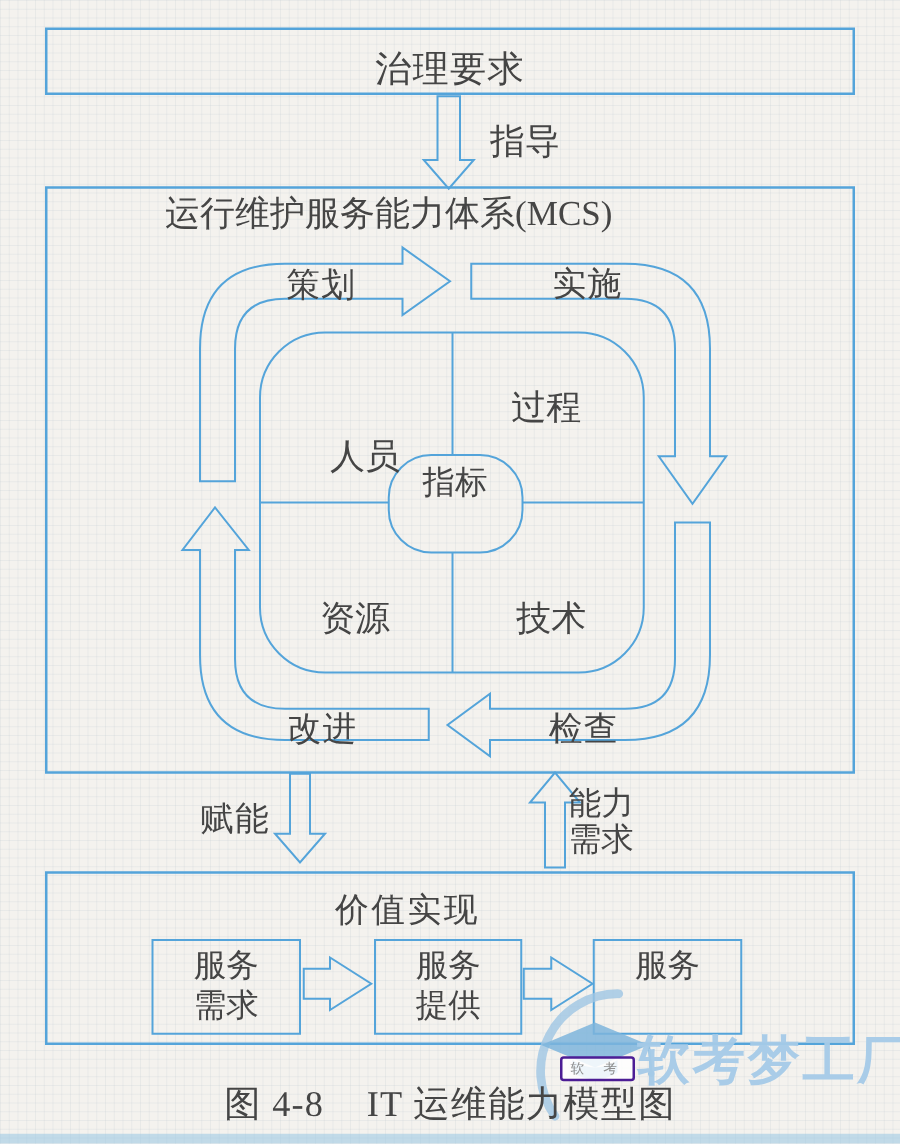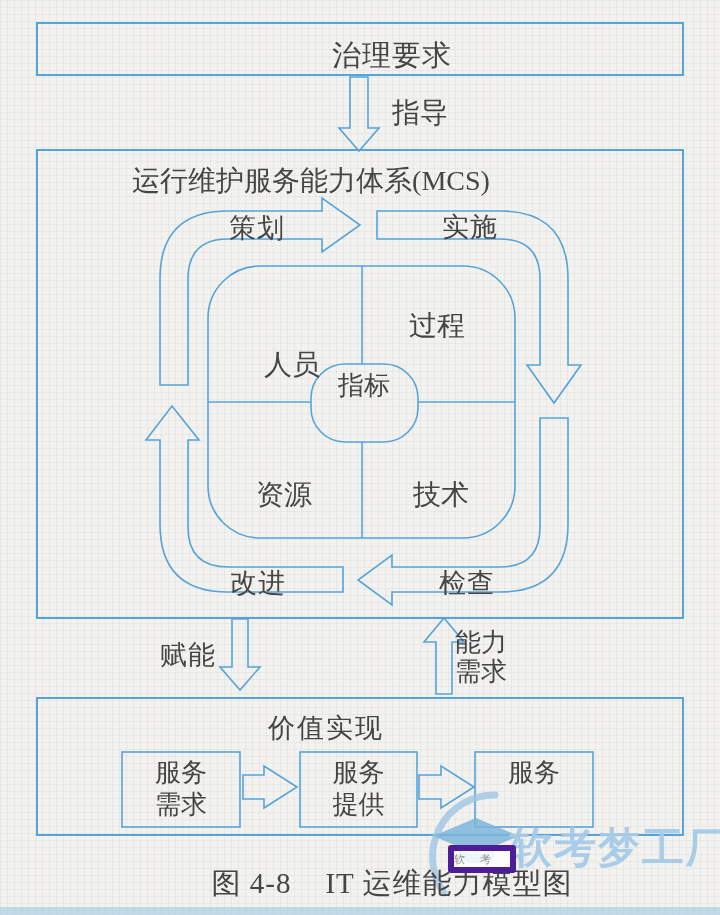--- a/index.html
+++ b/index.html
@@ -12,36 +12,36 @@
     background-size:7px 7px;
     font-family:"Liberation Serif","DejaVu Serif",serif;
     color:var(--c-text,#454545);
   }
   svg.linework{position:absolute;left:0;top:0;}
   .ln{stroke:var(--c-line,#54a4da);fill:none;}
   .w2{stroke-width:2;}
   .w16{stroke-width:1.6;}
   .lbl{position:absolute;color:var(--c-text,#454545);white-space:nowrap;}
   .ctr{text-align:center;}
-  .t29{font-size:29px;letter-spacing:1px;padding-left:32px;}
+  .t29{font-size:29px;letter-spacing:1px;}
   .t28{font-size:28px;}
   .t27{font-size:27px;letter-spacing:1px;text-align:center;}
   .t26{font-size:26px;}
   
   .wm-brand{
     position:absolute;left:510px;top:820px;
     font-family:"Liberation Sans","DejaVu Sans",sans-serif;
     font-weight:bold;font-size:42px;letter-spacing:2px;
     color:var(--c-watermark,#a6cbe8);opacity:0.95;white-space:nowrap;
   }
   .wm-badge{
     position:absolute;left:448px;top:845px;width:56px;height:16px;
-    background:rgba(255,255,255,0.85);border:6px solid #4c1d95;border-radius:3px;
+    background:rgba(255,255,255,0.85);border:2px solid #4c1d95;border-radius:3px;
     font-family:"Liberation Sans","DejaVu Sans",sans-serif;
-    font-size:11px;line-height:16px;letter-spacing:6px;
+    font-size:11px;line-height:16px;text-align:center;letter-spacing:6px;
     color:var(--c-badge_text,#8f8f8f);
   }
   .bottom-strip{
     position:absolute;left:0;top:907px;width:720px;height:8px;
     background:var(--c-bottom_strip,#9ec9e4);opacity:0.6;
   }
 </style>
 </head>
 <body>
 
@@ -82,21 +82,21 @@
   <path d="M 476 818 L 519 836 L 476 854 L 433 836 Z" fill="#7eb5dc" opacity="0.85"></path>
   <path d="M 458 848 Q 476 860 494 848 L 494 858 Q 476 869 458 858 Z" fill="#7eb5dc" opacity="0.85"></path>
   <path d="M 519 836 L 521 857" stroke="#7eb5dc" stroke-width="2" fill="none" opacity="0.85"></path>
   <circle cx="521" cy="859" r="2.5" fill="#7eb5dc" opacity="0.85"></circle>
 </svg>
 
 <div class="lbl ctr t29" style="left:37px;top:36px;width:646px;">治理要求</div>
 
 <div class="lbl t28" style="left:392px;top:94px;">指导</div>
 
-<div class="lbl ctr t28" style="left:37px;top:162px;width:557px;padding-right:9px;box-sizing:border-box;">运行维护服务能力体系(MCS)</div>
+<div class="lbl ctr t28" style="left:37px;top:152px;width:557px;padding-right:9px;box-sizing:border-box;">运行维护服务能力体系(MCS)</div>
 
 <div class="lbl ctr t27" style="left:227px;top:210px;width:60px;">策划</div>
 <div class="lbl ctr t27" style="left:440px;top:209px;width:60px;">实施</div>
 <div class="lbl ctr t27" style="left:437px;top:565px;width:60px;">检查</div>
 <div class="lbl ctr t27" style="left:228px;top:565px;width:60px;">改进</div>
 
 <div class="lbl ctr t28" style="left:262px;top:307px;width:60px;margin-top:39px;">人员</div>
 <div class="lbl ctr t28" style="left:407px;top:307px;width:60px;">过程</div>
 <div class="lbl ctr t28" style="left:254px;top:476px;width:60px;">资源</div>
 <div class="lbl ctr t28" style="left:411px;top:476px;width:60px;">技术</div>

